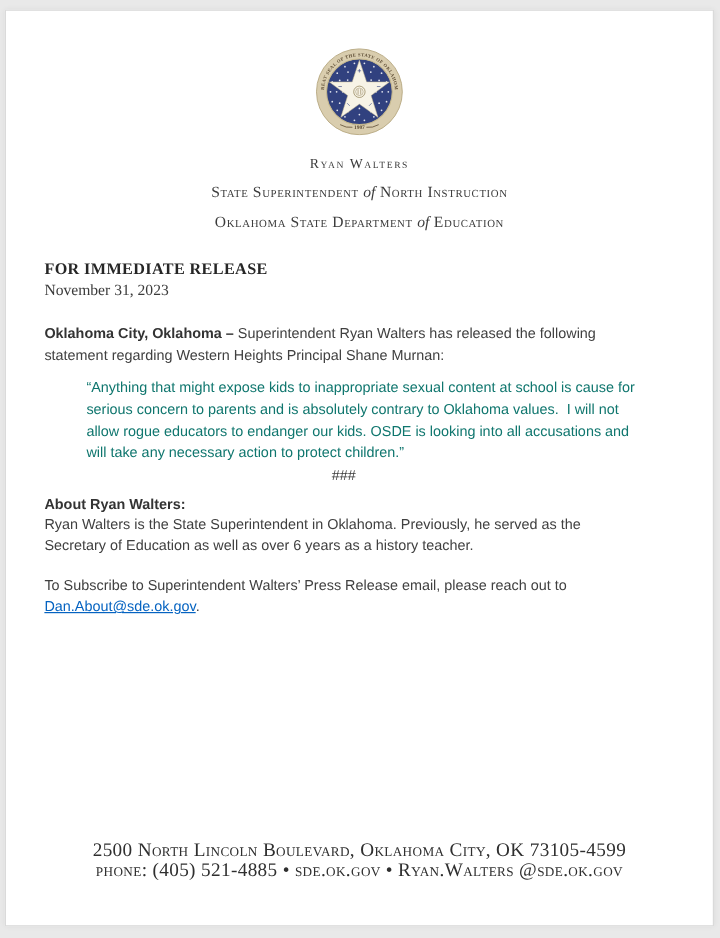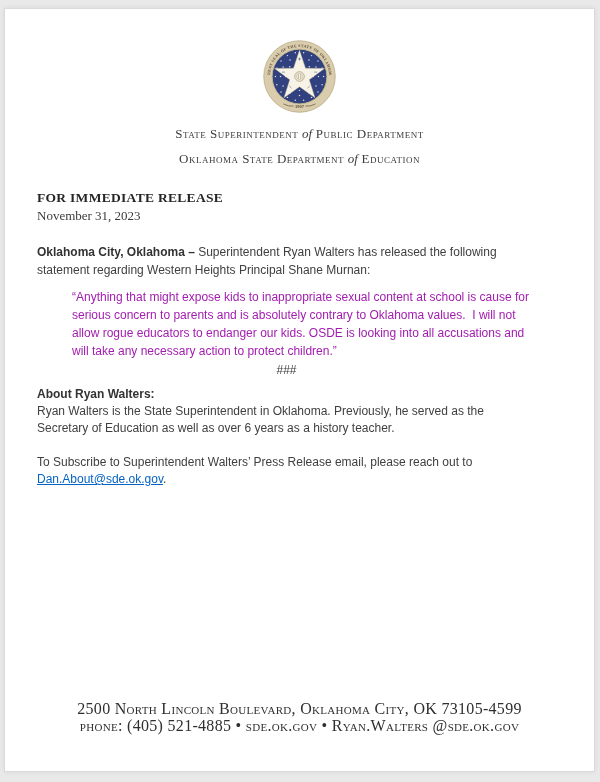--- a/index.html
+++ b/index.html
@@ -67,21 +67,21 @@
     font-size: 12px;
     line-height: 18px;
     color: #404040;
   }
   .body-para .lead { font-weight: bold; color: #333333; }
   .quote-para {
     margin-top: 9px;
     margin-left: 35px;
     font-size: 12px;
     line-height: 18px;
-    color: #a21caf;
+    color: #0f766e;
     white-space: pre-wrap;
   }
   .end-marker {
     margin-top: 3px;
     text-align: center;
     font-size: 12px;
     color: #3b3b3b;
   }
   .about-heading {
     margin-top: 9px;
@@ -186,21 +186,22 @@
       <text font-size="5.3" fill="#5a4930" letter-spacing="0.5" font-family="Liberation Serif, serif" font-weight="bold">
         <textPath href="#sealArc" startOffset="50%" text-anchor="middle">GREAT SEAL OF THE STATE OF OKLAHOMA</textPath>
       </text>
       <text x="50" y="92.5" text-anchor="middle" font-size="6.2" fill="#5a4930" font-family="Liberation Serif, serif" font-weight="bold">1907</text>
       <path d="M 28 87.5 q 7 4 14 3" stroke="#5a4930" stroke-width="0.9" fill="none"></path>
       <path d="M 72 87.5 q -7 4 -14 3" stroke="#5a4930" stroke-width="0.9" fill="none"></path>
     </svg>
   </div>
 
   <div class="masthead">
-    <div class="mast-title"><span>State Superintendent </span><span class="of-word">of</span><span> Public Department</span></div>
+    <div class="mast-name">Ryan Walters</div>
+    <div class="mast-title"><span>State Superintendent </span><span class="of-word">of</span><span> North Instruction</span></div>
     <div class="mast-org"><span>Oklahoma State Department </span><span class="of-word">of</span><span> Education</span></div>
   </div>
 
   <div class="content">
     <div class="release-label">FOR IMMEDIATE RELEASE</div>
     <div class="release-date">November 31, 2023</div>
 
     <p class="body-para"><span class="lead">Oklahoma City, Oklahoma – </span><span>Superintendent Ryan Walters has released the following statement regarding Western Heights Principal Shane Murnan:</span></p>
 
     <p class="quote-para">“Anything that might expose kids to inappropriate sexual content at school is cause for serious concern to parents and is absolutely contrary to Oklahoma values.  I will not allow rogue educators to endanger our kids. OSDE is looking into all accusations and will take any necessary action to protect children.”</p>

